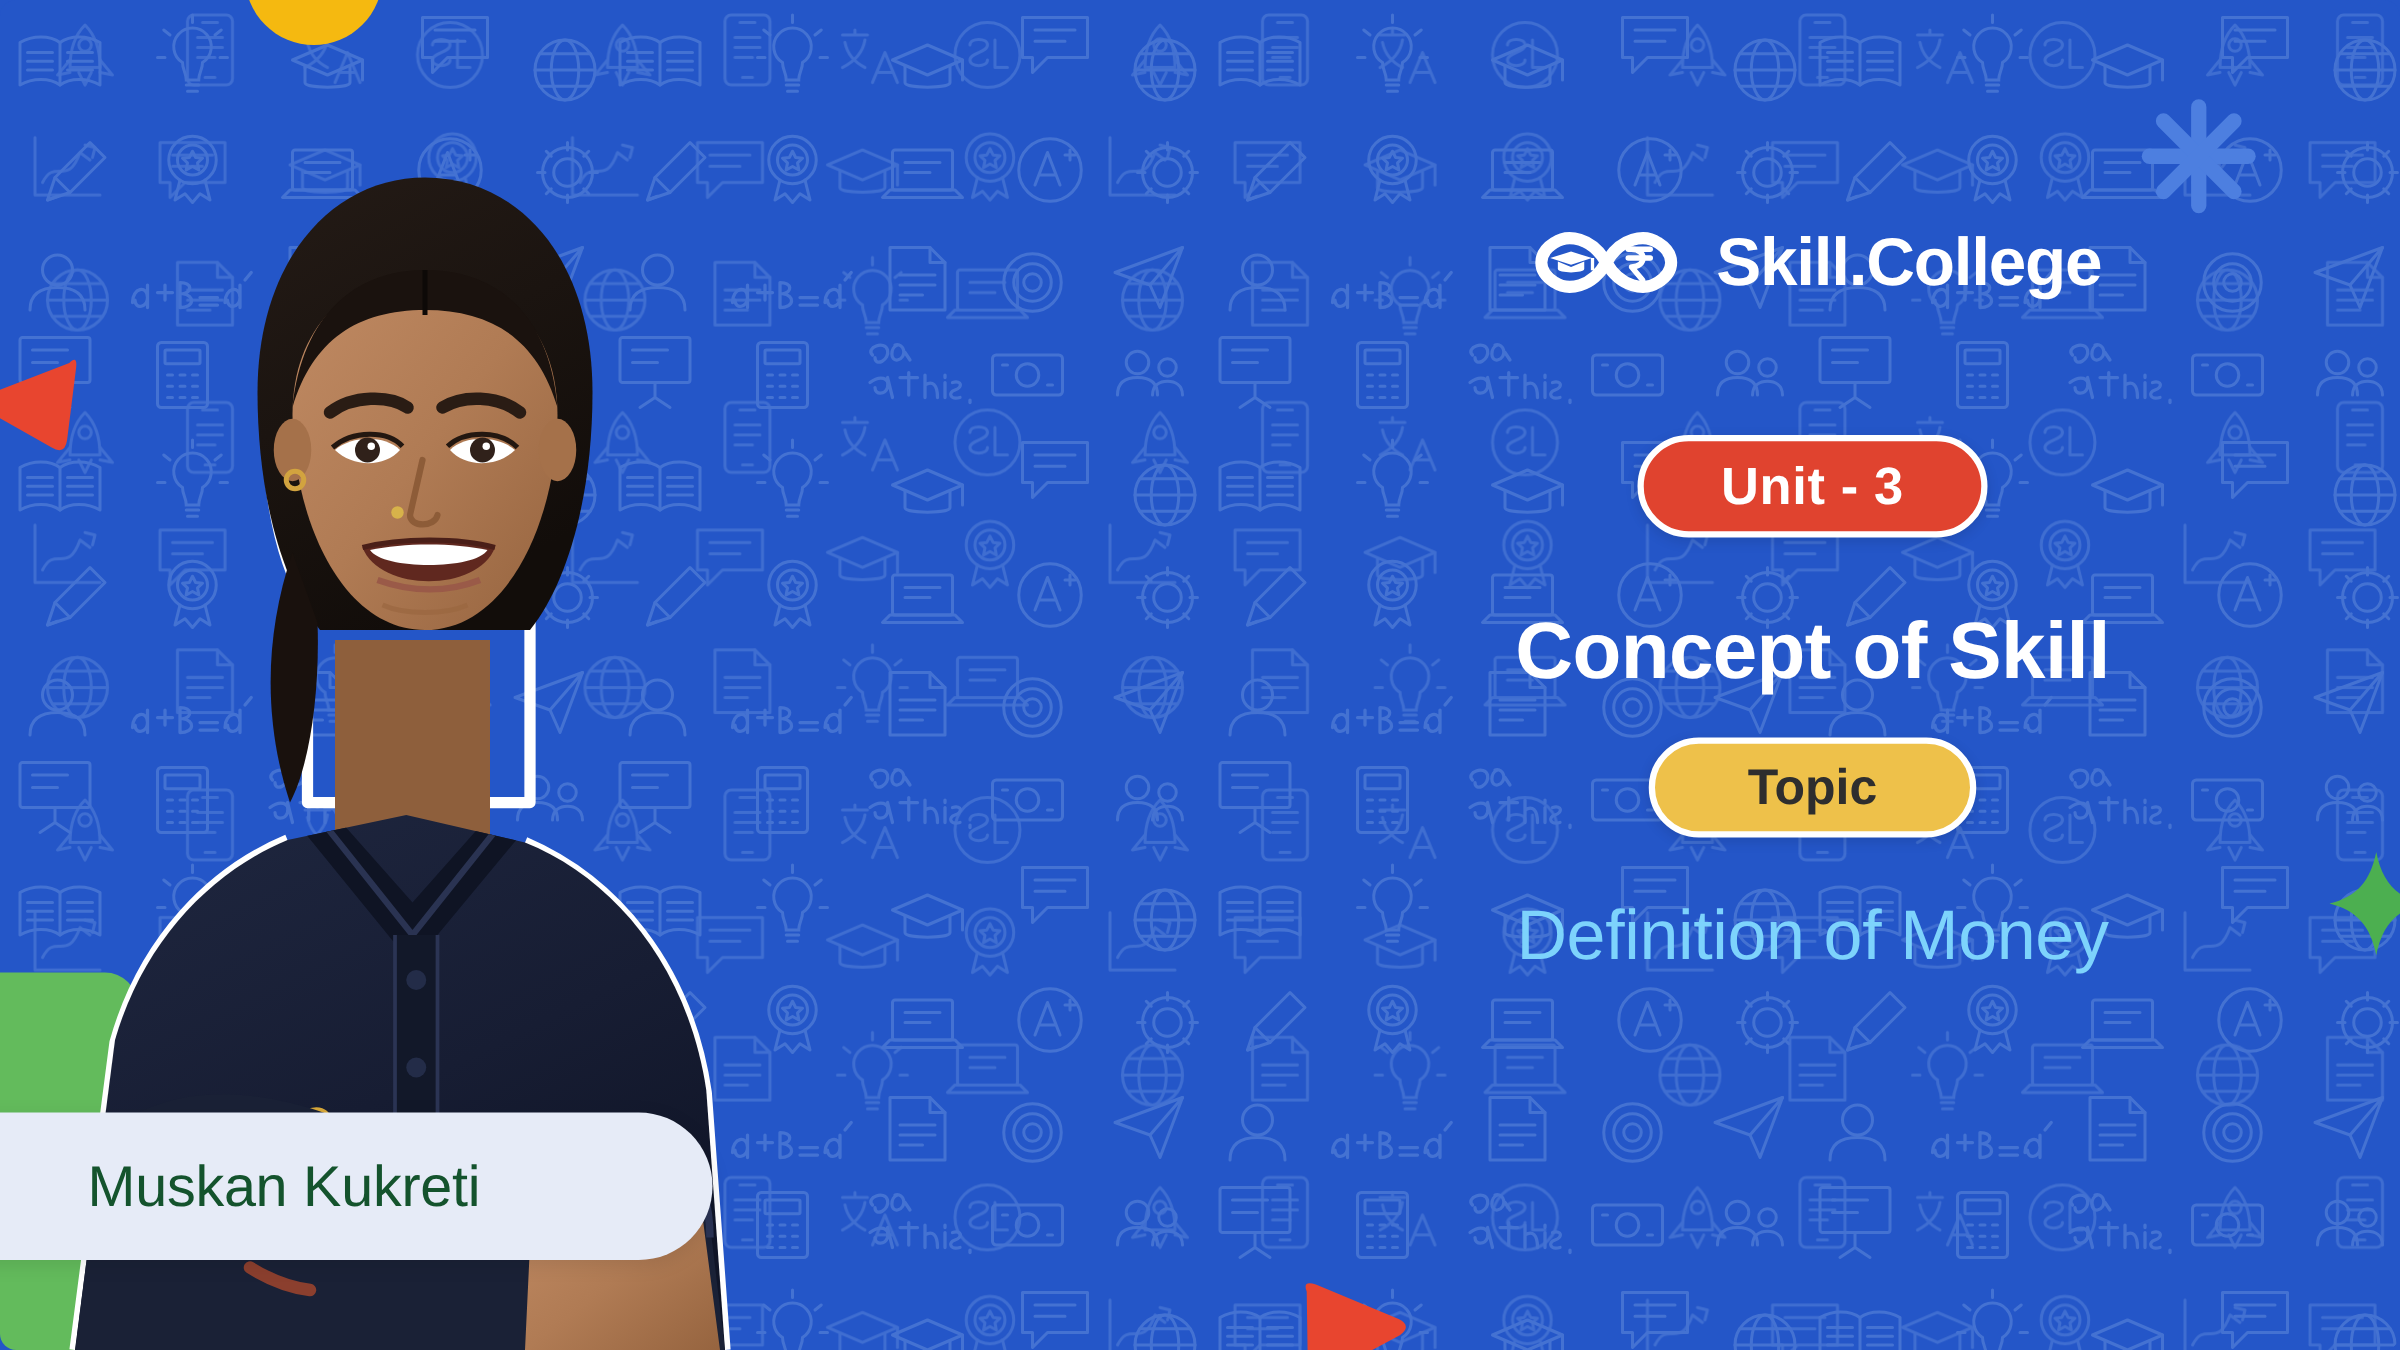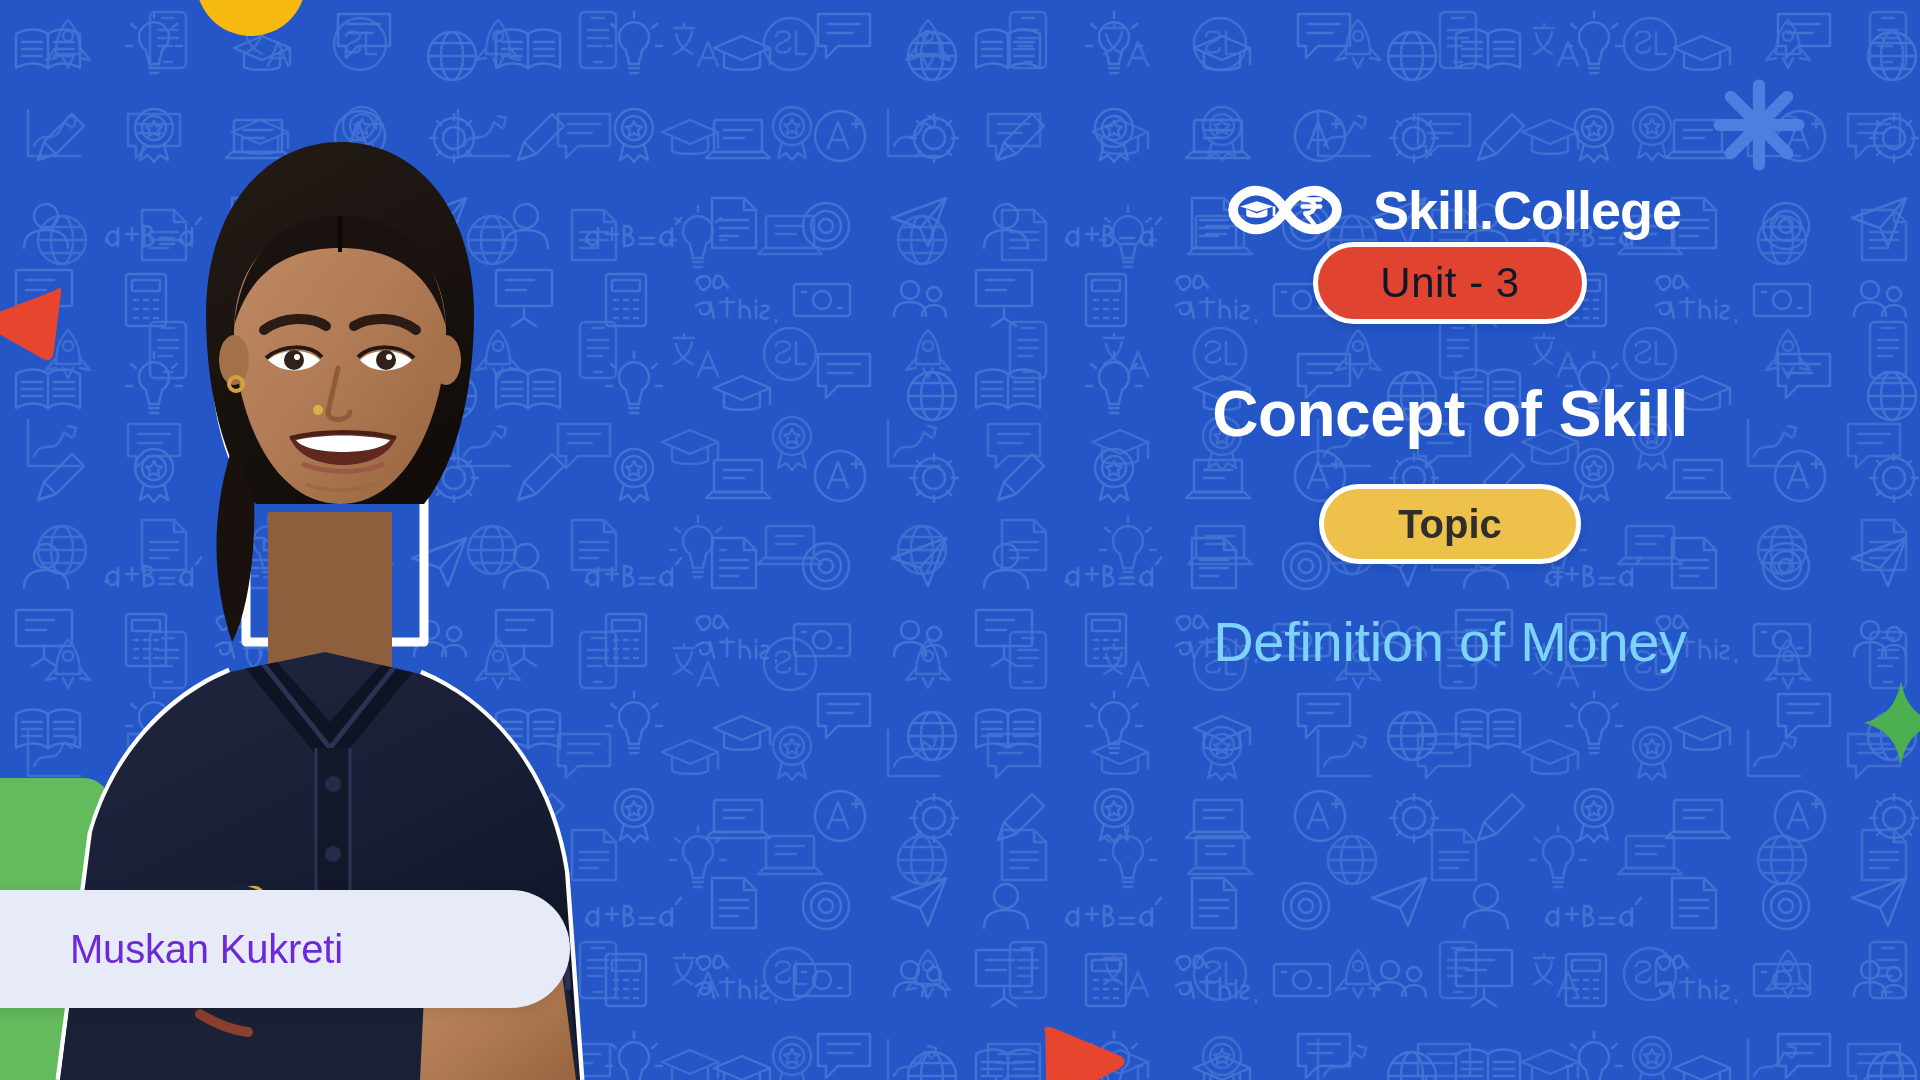--- a/index.html
+++ b/index.html
@@ -9,20 +9,21 @@
     font-family:"Liberation Sans", sans-serif;
     background:#2456c8;
     position:relative;
   }
 
   .slide {
     position:absolute; inset:0;
     width:1920px; height:1080px;
     background:#2456c8;
     overflow:hidden;
+    border-radius:13px;
   }
 
   
   .doodle-layer {
     position:absolute; inset:0;
     opacity:0.30;
     pointer-events:none;
   }
   .doodle-layer svg { width:100%; height:100%; display:block; }
 
@@ -95,27 +96,28 @@
     color:#ffffff;
     font-size:54px;
     font-weight:bold;
     letter-spacing:-1px;
     line-height:1;
     white-space:nowrap;
   }
 
   
   .unit-badge {
+    margin-top:106px;
     background:#e0432f;
     border:5px solid #ffffff;
     border-radius:999px;
     padding:12px 62px;
-    color:#0f172a;
+    color:#ffffff;
     font-size:42px;
-    font-weight:normal;
+    font-weight:bold;
     letter-spacing:0.5px;
     line-height:1.15;
     white-space:nowrap;
     box-shadow:0 3px 10px rgba(0,0,0,0.12);
   }
 
   
   .main-title {
     margin-top:54px;
     color:#ffffff;
@@ -161,22 +163,22 @@
     height:118px;
     min-width:610px;
     background:#e6ebf7;
     border-radius:0 999px 999px 0;
     display:flex;
     align-items:center;
     padding:0 80px 0 110px;
     box-shadow:0 4px 16px rgba(0,0,0,0.10);
   }
   .name-plate-text {
-    color:#6d28d9;
-    font-size:40px;
+    color:#14532d;
+    font-size:46px;
     font-weight:normal;
     letter-spacing:-0.2px;
     white-space:nowrap;
   }
 </style>
 </head>
 <body>
 
 <div class="slide">
 

